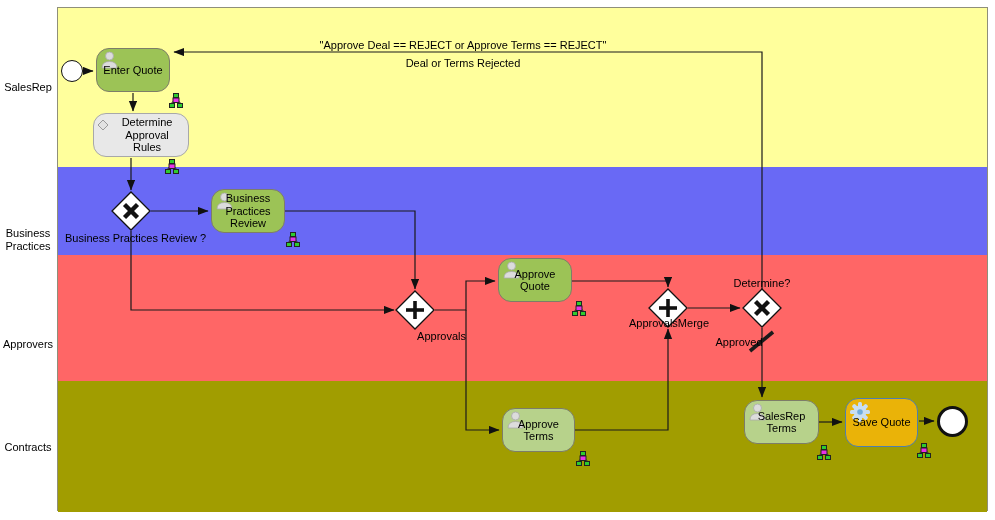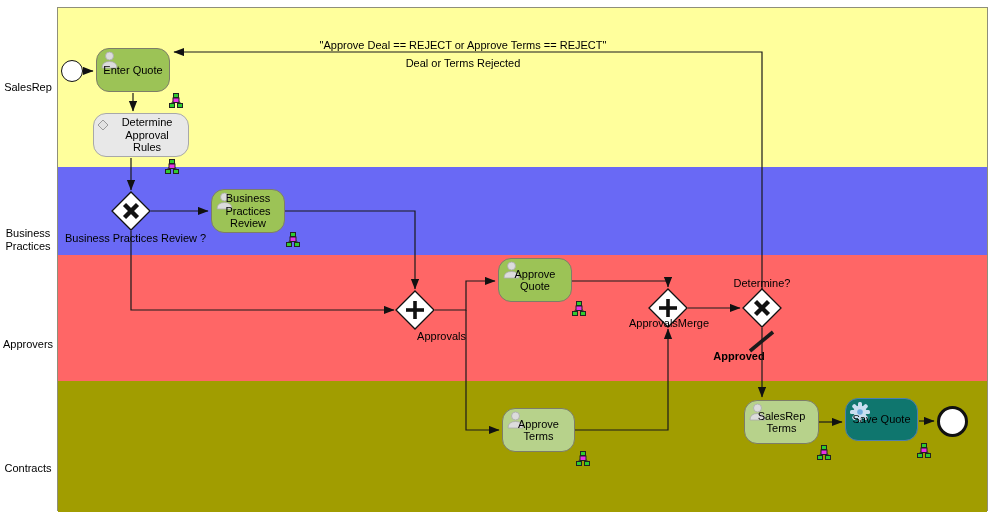--- a/index.html
+++ b/index.html
@@ -41,21 +41,21 @@
   <div id="pool">
     <div class="lane" style="top: 0px; height: 159px; background-color: rgb(255, 255, 156);"></div>
     <div class="lane" style="top: 159px; height: 88px; background-color: rgb(105, 105, 245);"></div>
     <div class="lane" style="top: 247px; height: 126px; background-color: rgb(255, 102, 102);"></div>
     <div class="lane" style="top: 373px; height: 131px; background-color: rgb(161, 157, 0);"></div>
   </div>
 
   <div class="lane-label" style="top:81px;">SalesRep</div>
   <div class="lane-label" style="top:191px;margin-top:36px;">Business Practices</div>
   <div class="lane-label" style="top:319px;margin-top:19px;">Approvers</div>
-  <div class="lane-label" style="top:441px;margin-top:21px;">Contracts</div>
+  <div class="lane-label" style="top:441px;">Contracts</div>
 
   <svg class="layer" width="995" height="520">
     <defs>
       <marker id="arr" markerWidth="9" markerHeight="8" refX="8.5" refY="3.5" orient="auto">
         <path d="M0,0 L9,3.5 L0,7 Z" fill="#111"></path>
       </marker>
     </defs>
     <g fill="none" stroke="#1a1a1a" stroke-width="1.2">
       <polyline points="84,71 93,71" marker-end="url(#arr)"></polyline>
       <polyline points="762,290 762,52 174,52" marker-end="url(#arr)"></polyline>
@@ -160,21 +160,21 @@
   <div class="task" style="left: 744px; top: 400px; width: 75px; height: 44px; background-color: rgb(183, 210, 139);">
     <span class="corner-icon">
       <svg width="19" height="18">
           <circle cx="9.5" cy="5" r="4" fill="#DCDCDC" stroke="#ababab" stroke-width="0.8"></circle>
           <path d="M2,17 Q2,10.5 9.5,10.5 Q17,10.5 17,17 Z" fill="#DCDCDC" stroke="#ababab" stroke-width="0.8"></path>
         </svg>
     </span>
     <span class="lbl">SalesRep Terms</span>
   </div>
 
-  <div class="task blue" style="left: 845px; top: 398px; width: 73px; height: 43px; background-color: #0f766e;">
+  <div class="task blue" style="left: 845px; top: 398px; width: 73px; height: 49px; background-color: #eab308;">
     <span class="corner-icon">
       <svg width="22" height="22">
         <g fill="#C9DEF0">
           <rect x="9" y="1" width="4" height="20" rx="1.5"></rect>
           <rect x="9" y="1" width="4" height="20" rx="1.5" transform="rotate(45 11 11)"></rect>
           <rect x="9" y="1" width="4" height="20" rx="1.5" transform="rotate(90 11 11)"></rect>
           <rect x="9" y="1" width="4" height="20" rx="1.5" transform="rotate(135 11 11)"></rect>
           <circle cx="11" cy="11" r="6.5"></circle>
         </g>
         <circle cx="11" cy="11" r="2.8" fill="#6FACDE"></circle>
@@ -182,21 +182,21 @@
     </span>
     <span class="lbl">Save Quote</span>
   </div>
 
   <div class="flow-label center" style="left:263px; top:39px; width:400px;">"Approve Deal == REJECT or Approve Terms == REJECT"</div>
   <div class="flow-label center" style="left:263px; top:57px; width:400px;">Deal or Terms Rejected</div>
   <div class="flow-label" style="left:65px; top:232px;">Business Practices Review ?</div>
   <div class="flow-label center" style="left:366px; top:330px; width:100px;text-align:right;">Approvals</div>
   <div class="flow-label center" style="left:619px; top:317px; width:100px;">ApprovalsMerge</div>
   <div class="flow-label center" style="left:712px; top:277px; width:100px;">Determine?</div>
-  <div class="flow-label center" style="left:689px; top:350px; width:100px;font-weight:bold;">Approved</div>
+  <div class="flow-label center" style="left:689px; top:336px; width:100px;">Approved</div>
 
   <span class="org-badge" style="left:169px; top:93px;"><svg width="14" height="15">
         <path d="M7,4 L7,9 M3,13 L3,9 L11,9 L11,13" stroke="#444" fill="none"></path>
         <rect x="4.5" y="0.5" width="5" height="4" fill="#2ECC2E" stroke="#222"></rect>
         <rect x="4" y="5" width="6" height="4.5" fill="#E832E8" stroke="#222"></rect>
         <rect x="0.5" y="10.5" width="5" height="4" fill="#2ECC2E" stroke="#222"></rect>
         <rect x="8.5" y="10.5" width="5" height="4" fill="#2ECC2E" stroke="#222"></rect>
       </svg></span>
   <span class="org-badge" style="left:165px; top:159px;"><svg width="14" height="15">
         <path d="M7,4 L7,9 M3,13 L3,9 L11,9 L11,13" stroke="#444" fill="none"></path>

